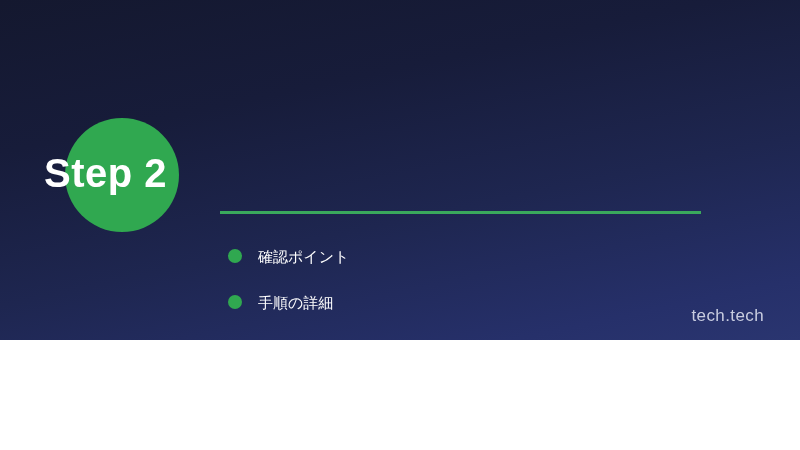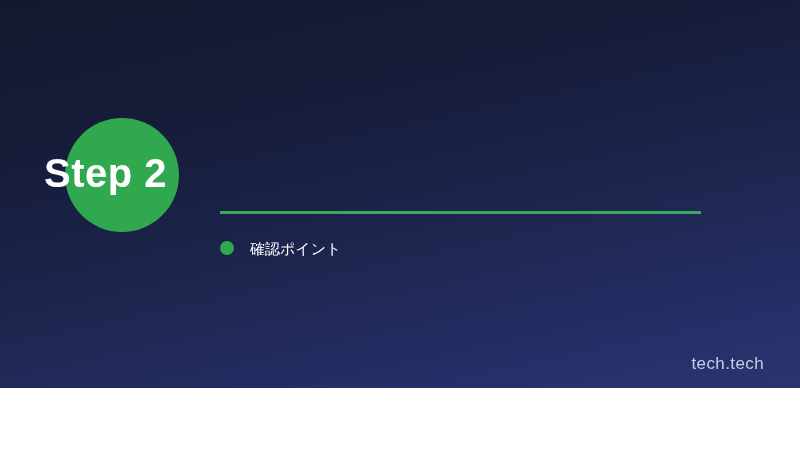--- a/index.html
+++ b/index.html
@@ -9,21 +9,21 @@
   body {
     width: 800px;
     height: 450px;
     overflow: hidden;
     font-family: "Liberation Sans", "DejaVu Sans", sans-serif;
   }
 
   .slide {
     position: relative;
     width: 800px;
-    height: 388px;
+    height: 340px;
     background: linear-gradient(168deg, #14182f 0%, #171c3a 30%, #1e2650 60%, #26306a 88%, #2a3570 100%);
     overflow: hidden;
   }
 
   
   .step-badge-circle {
     position: absolute;
     left: 65px;
     top: 118px;
     width: 114px;
@@ -69,21 +69,21 @@
     height: 3px;
     background: #3aa95c;
   }
 
   
   .bullet-list {
     position: absolute;
     left: 220px;
     top: 240px;
     list-style: none;
-    margin: 0;
+    margin: 8px;
     padding: 0;
   }
 
   .bullet-item {
     display: flex;
     align-items: center;
     height: 16px;
     margin-bottom: 30px;
   }
 
@@ -128,17 +128,21 @@
   <div class="step-badge-label">Step 2</div>
 
 
   <div class="title-rule"></div>
 
   <ul class="bullet-list">
     <li class="bullet-item">
       <span class="bullet-dot"></span>
       <span class="bullet-label">確認ポイント</span>
     </li>
+    <li class="bullet-item">
+      <span class="bullet-dot"></span>
+      <span class="bullet-label">手順の詳細</span>
+    </li>
   </ul>
 
   <div class="footer-brand">tech.tech</div>
 
 </div>
 
 </body></html>

